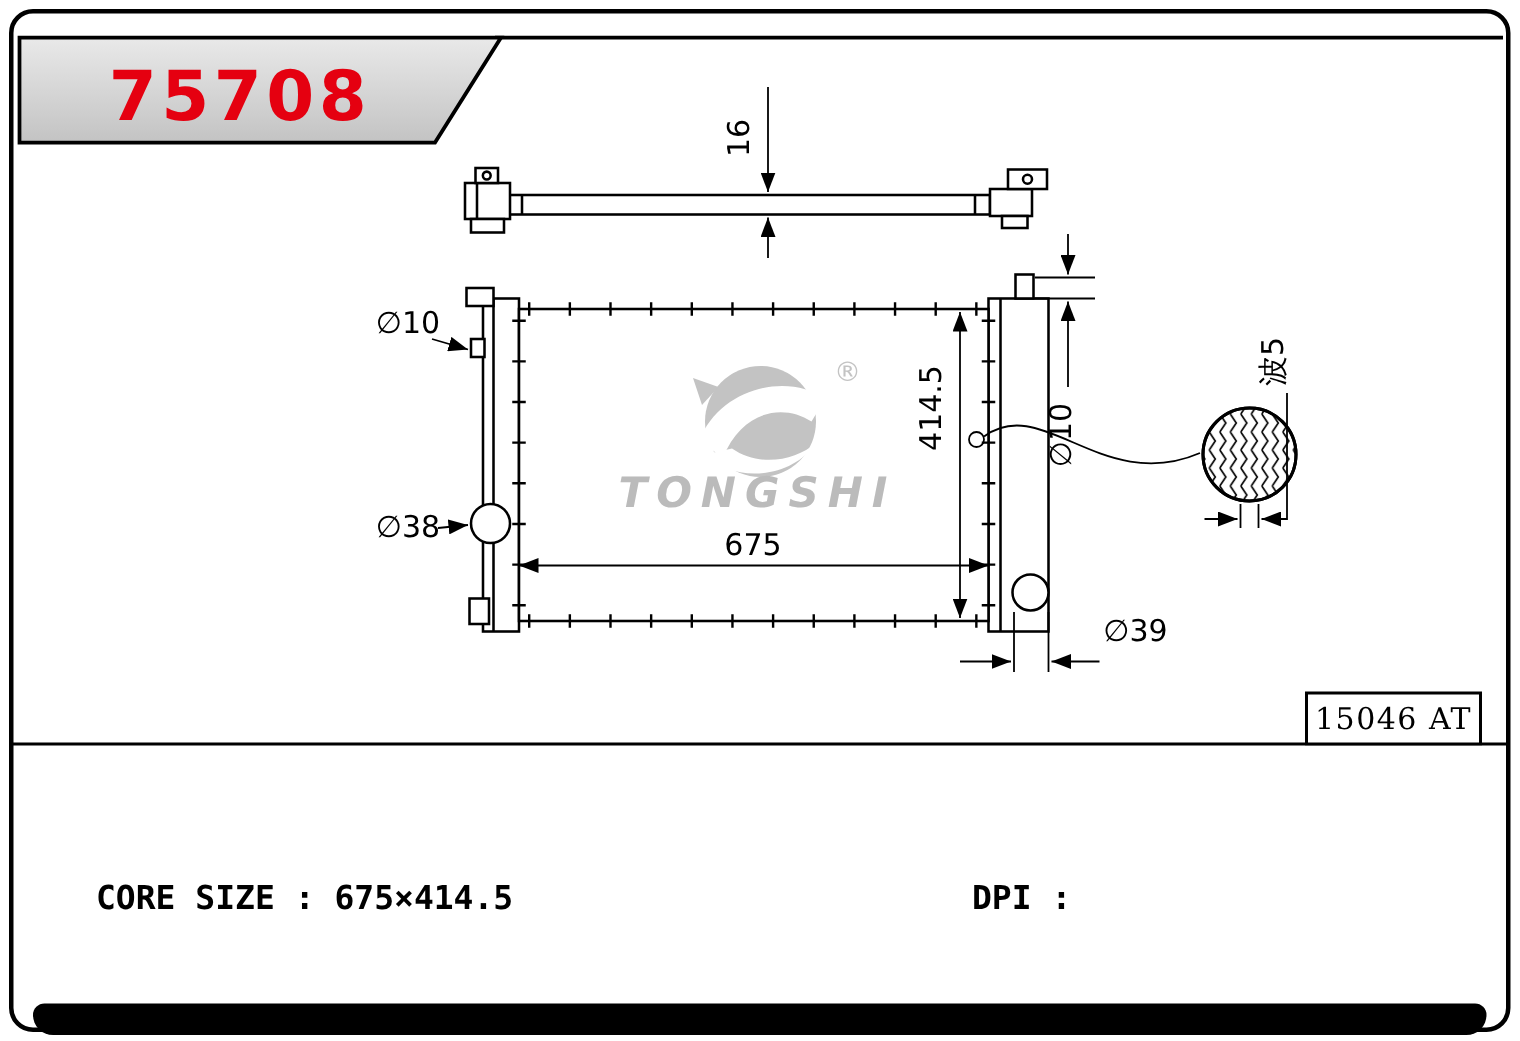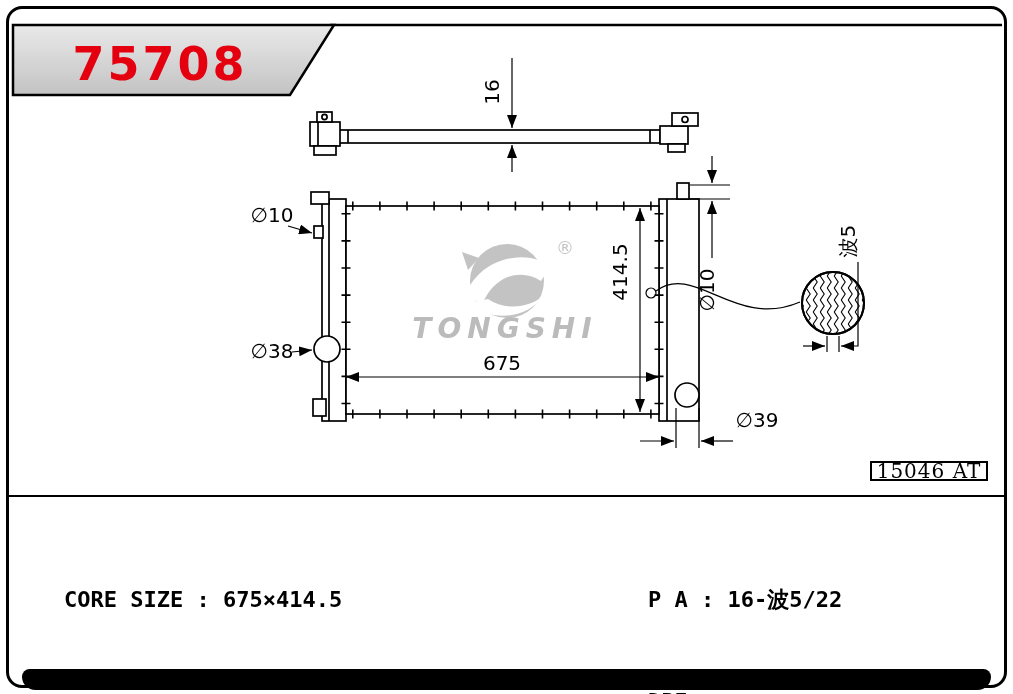--- a/index.html
+++ b/index.html
@@ -18,21 +18,21 @@
   .s  { stroke:#000; stroke-width:1.7; fill:#fff; }
   .sn { stroke:#000; stroke-width:1.7; fill:none; }
   .thin2 { stroke:#000; stroke-width:1.2; fill:none; }
   .dimln { stroke:#000; stroke-width:1.2; fill:none; }
   .tick { stroke:#000; stroke-width:9; stroke-dasharray:1.6 25.5; fill:none; }
   .divider {
     position:absolute; left:8px; top:495px; width:998px;
     border-top:2.5px solid #000;
   }
   .code-box {
-    position:absolute; left:870px; top:461px; width:118px; height:20px;
+    position:absolute; left:870px; top:461px; width:118px; height:36px;
     border:2px solid #000; display:flex; align-items:center; justify-content:center;
     font-family:"DejaVu Serif", serif; font-size:20px; letter-spacing:1px; color:#000;
     background:#fff;
   }
   .specs-left, .specs-right {
     position:absolute; top:515px;
     font-family:"DejaVu Sans Mono", monospace; font-weight:bold;
     font-size:22px; line-height:34px; color:#000; white-space:pre;
   }
   .specs-left { left:64px; }
@@ -163,19 +163,18 @@
   <span>15046 AT</span>
 </div>
 
 <div class="specs-left">
   <div class="spec-line">CORE SIZE : 675×414.5</div>
   
   
 </div>
 
 <div class="specs-right">
-  <div class="spec-line">P A : 16-波5/22</div>
   <div class="spec-line">DPI :</div>
   
   
 </div>
 
 <div class="bottom-bar"></div>
 
 </body></html>

